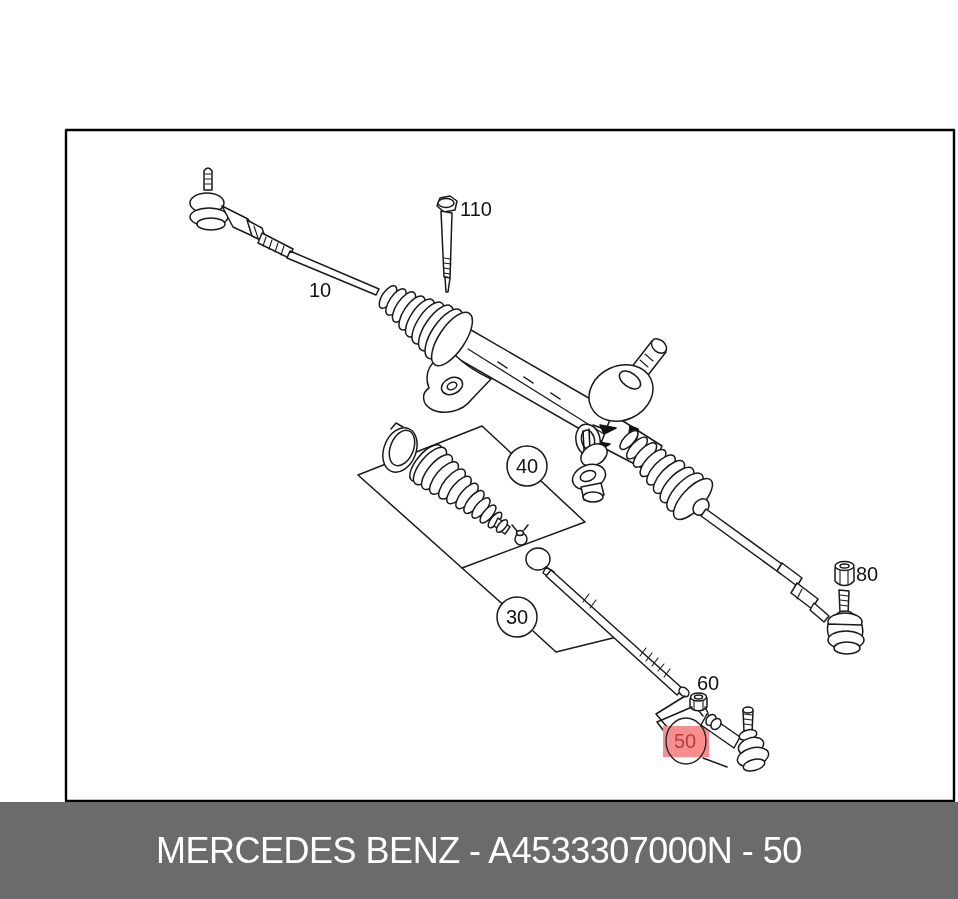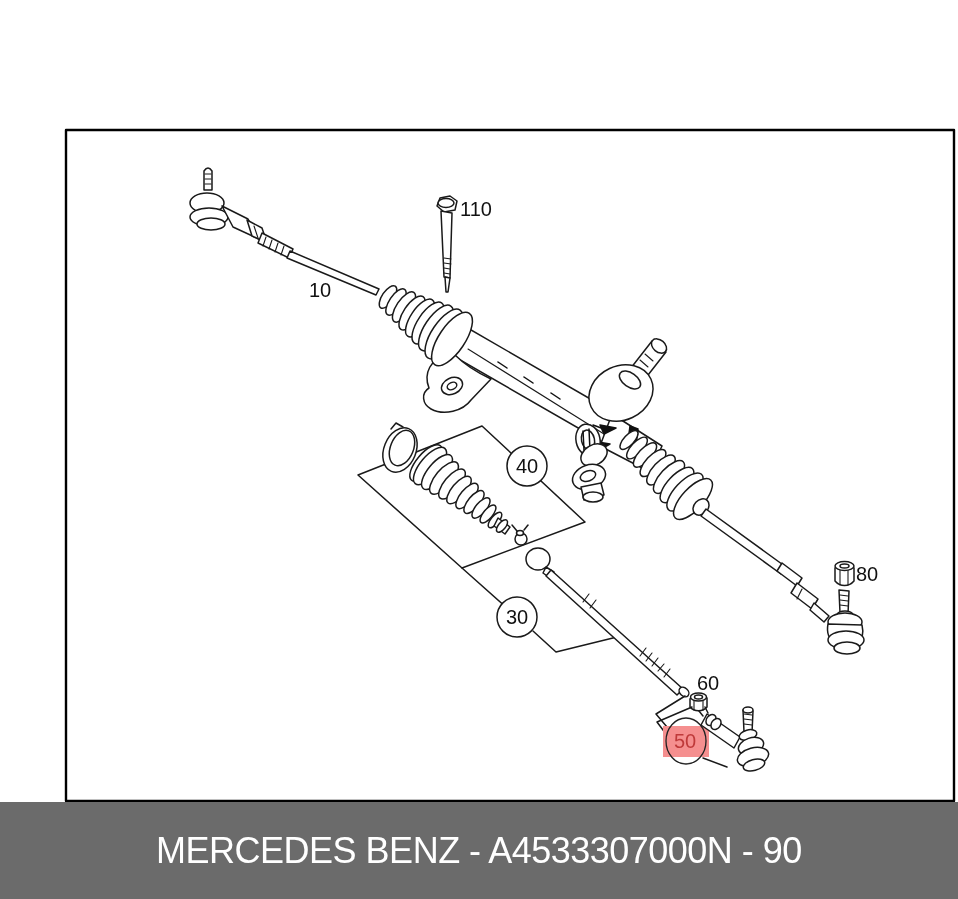--- a/index.html
+++ b/index.html
@@ -239,14 +239,14 @@
     <text class="red" x="685" y="748" text-anchor="middle">50</text>
   </g>
   <g>
     <text x="856" y="581">80</text>
   </g>
 </svg>
 </div>
 
 <div id="footer">
   <span>MERCEDES BENZ - A4533307000</span>
-  <span>N - 90</span>
+  <span>N - 50</span>
 </div>
 
 </body></html>

